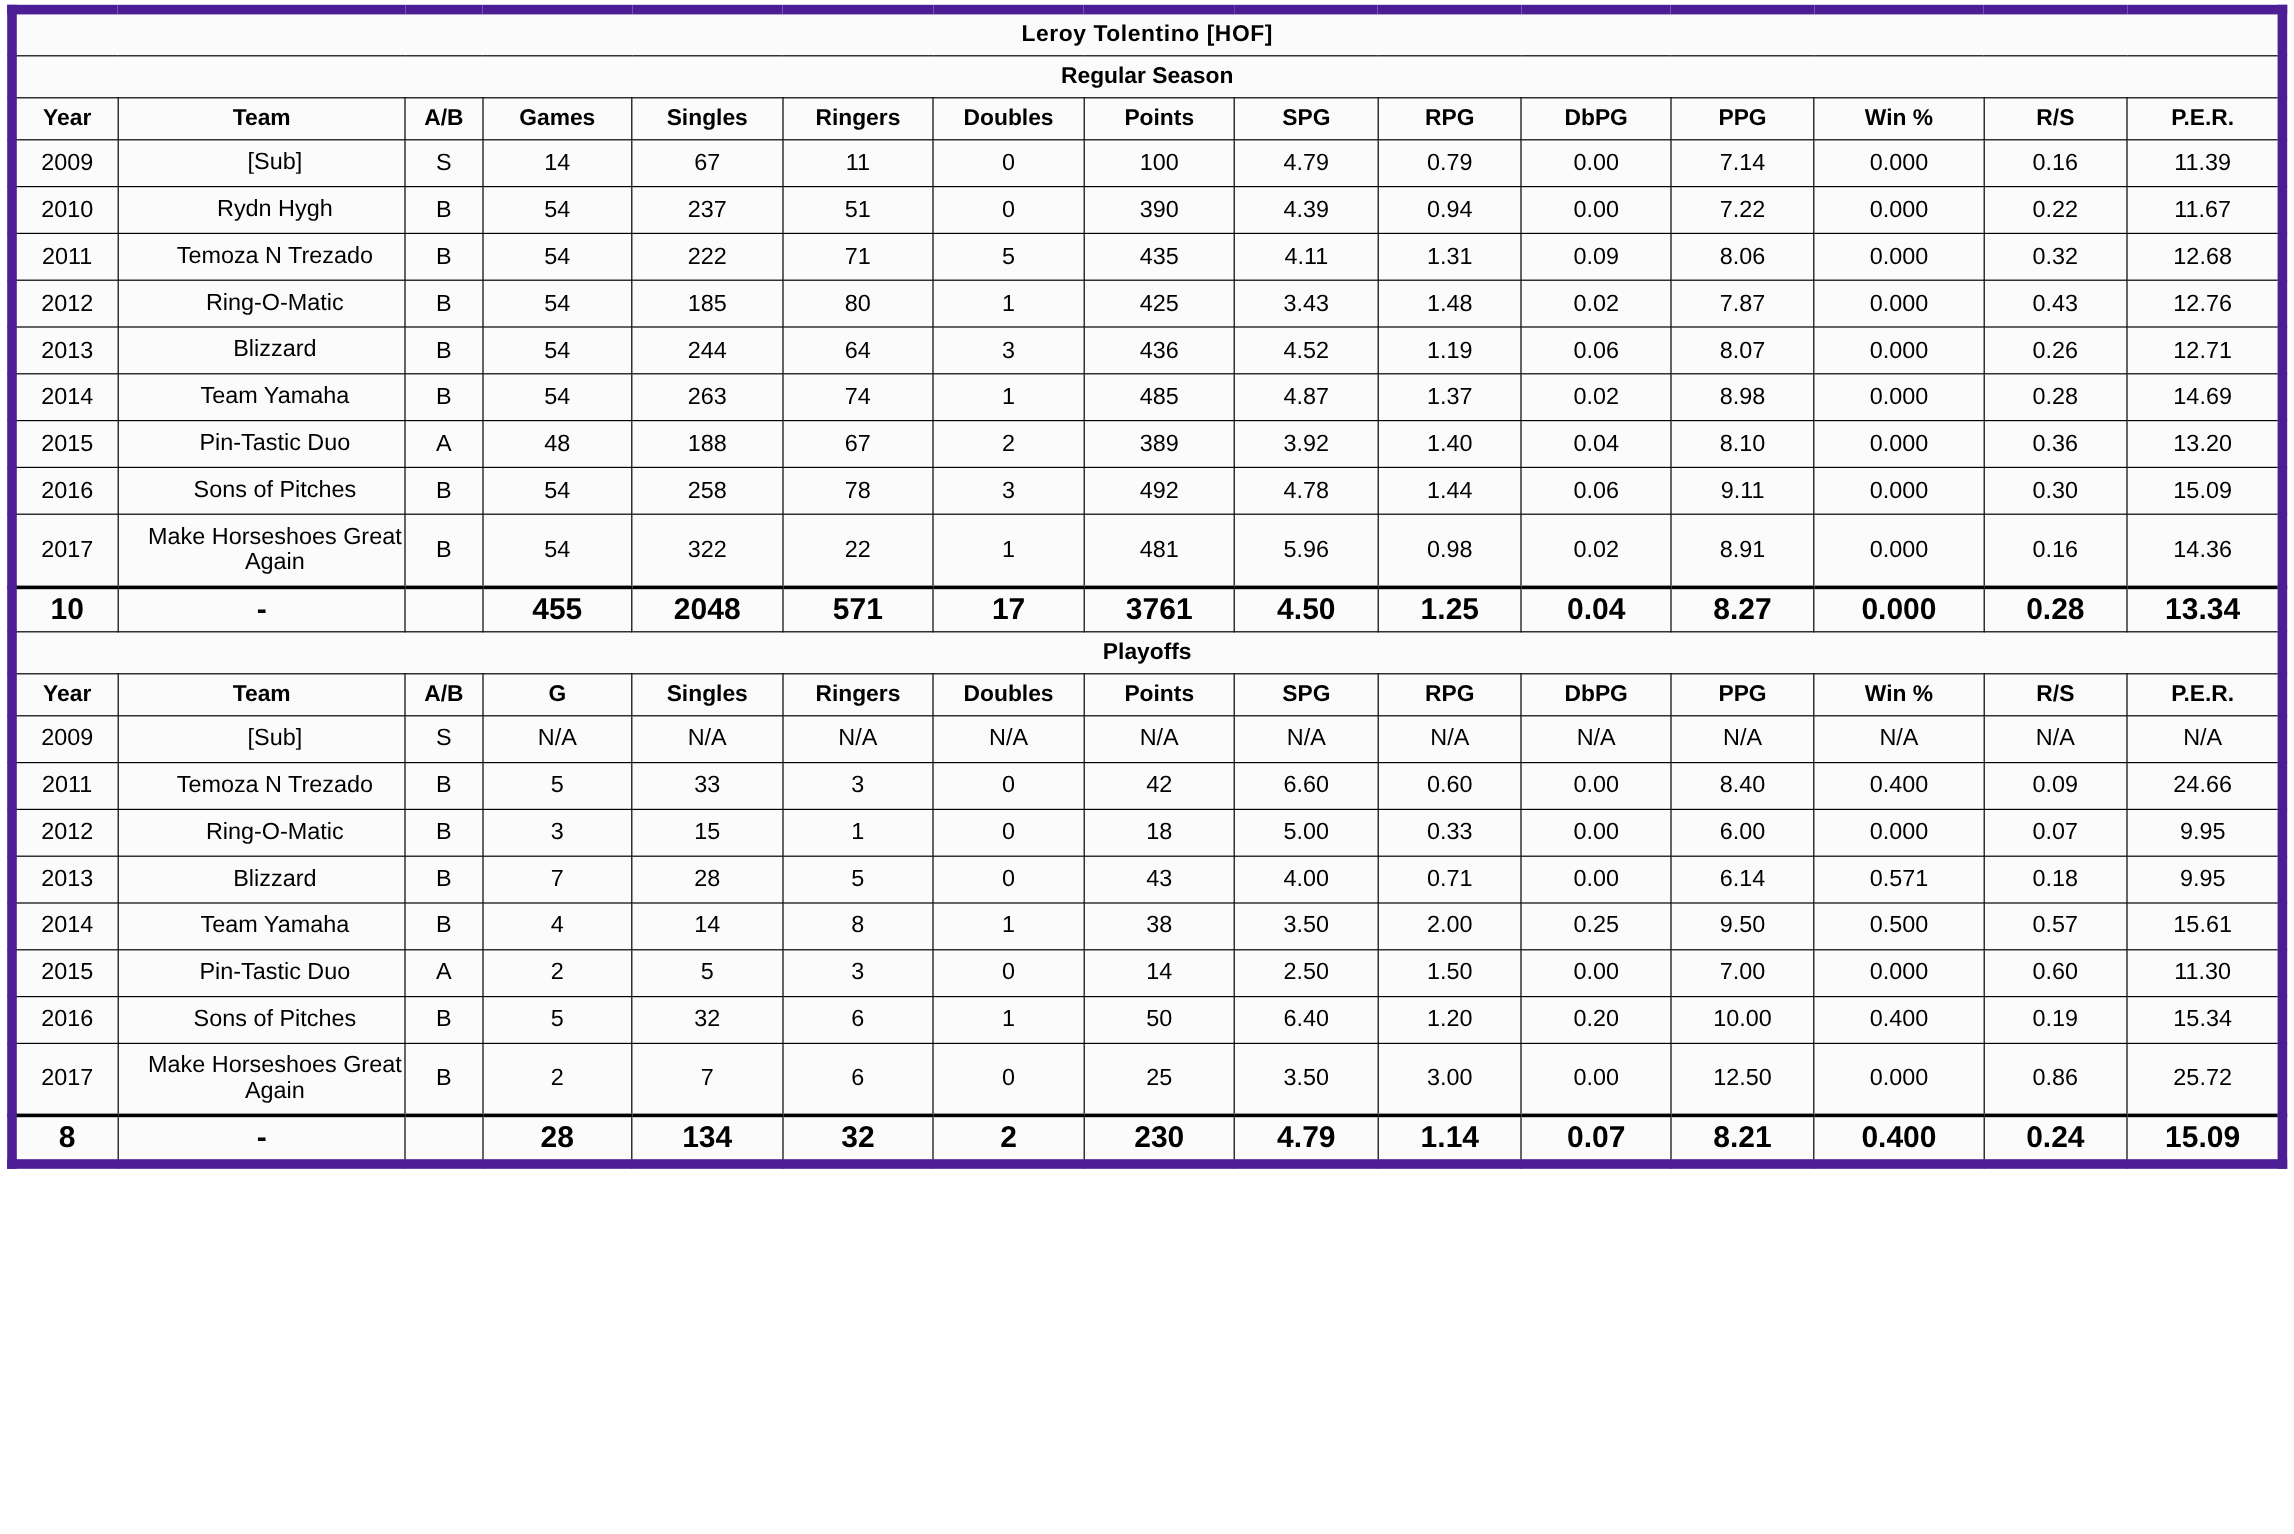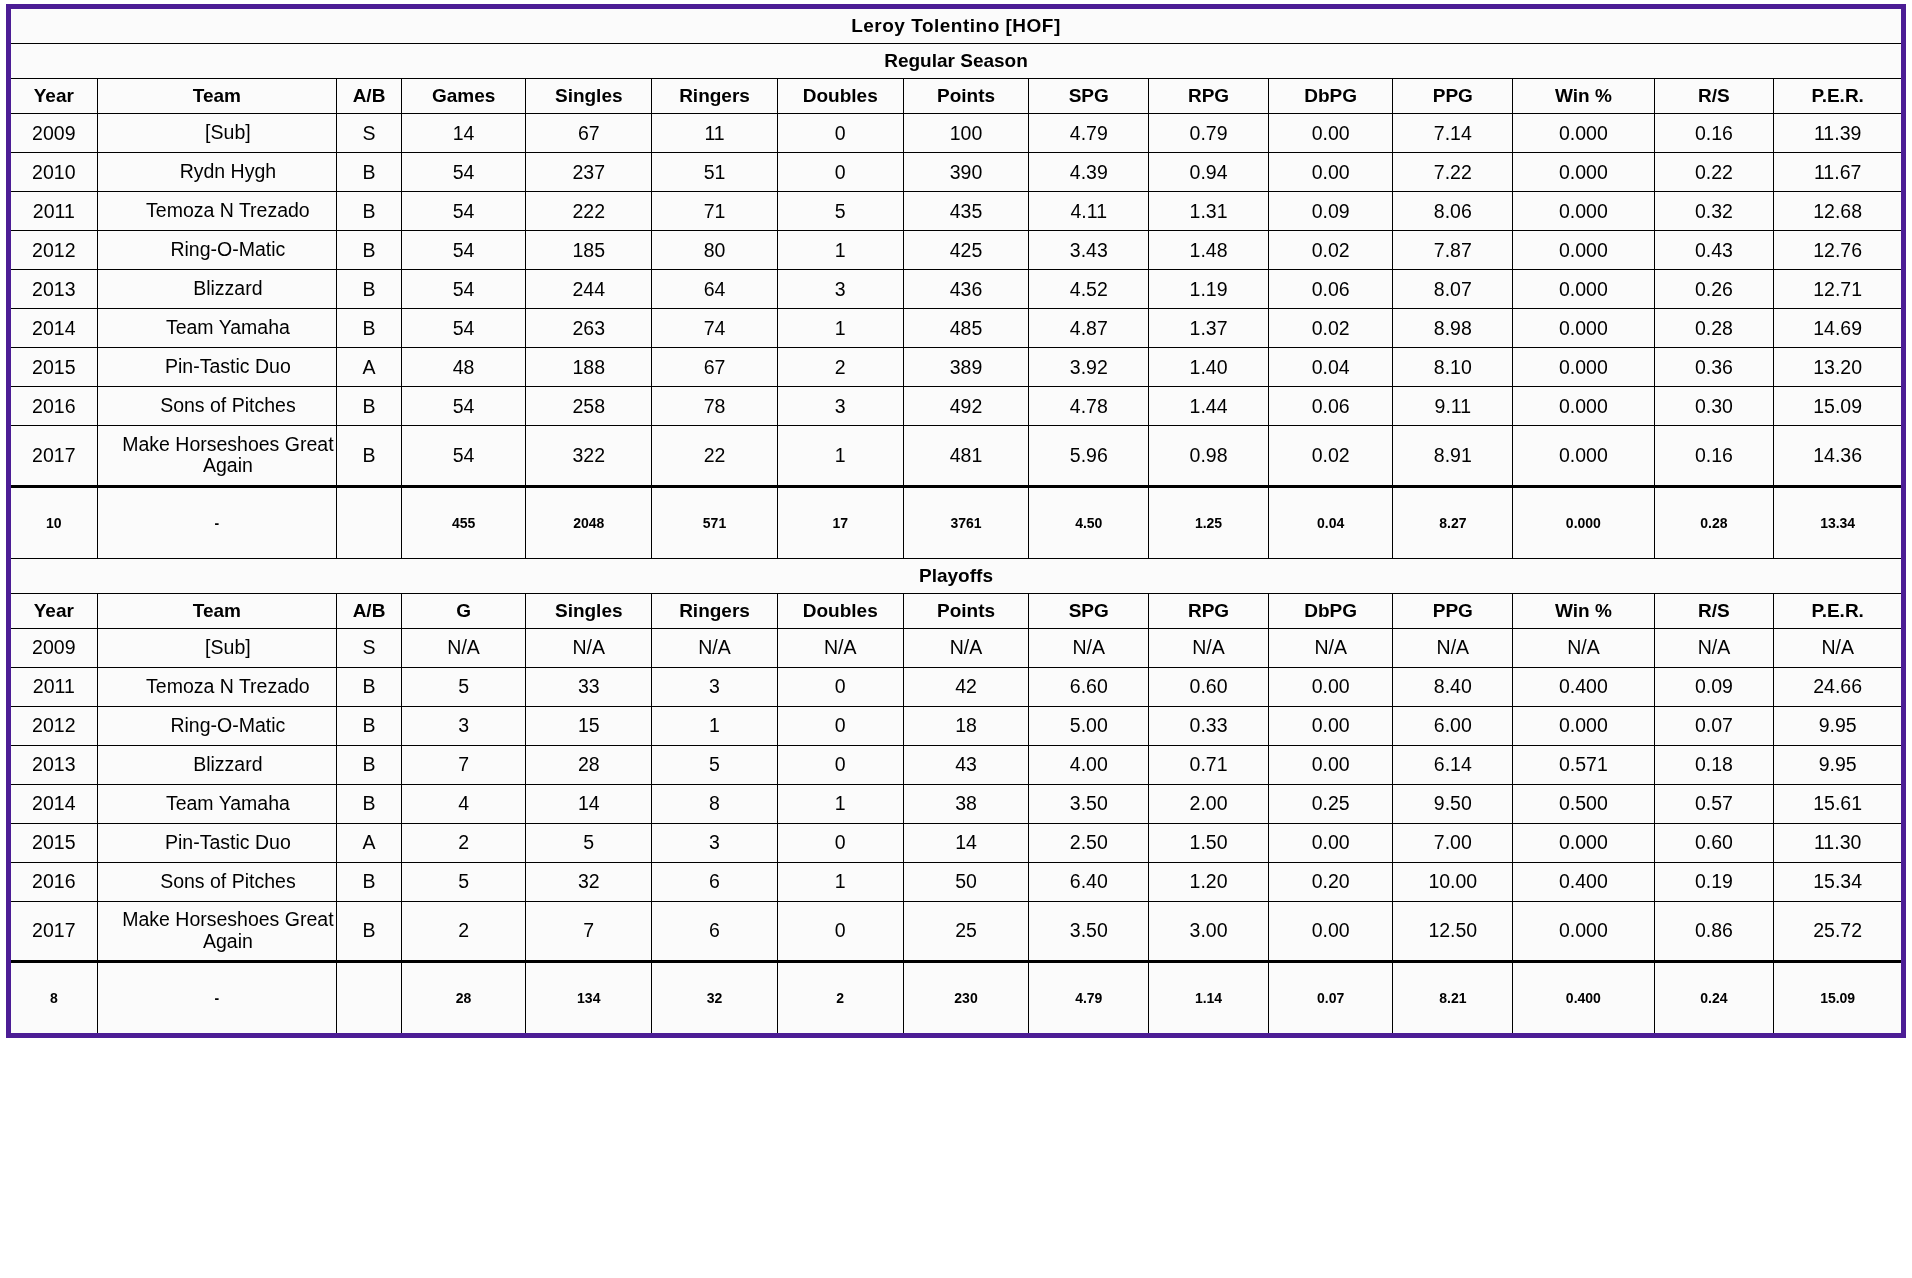--- a/index.html
+++ b/index.html
@@ -13,21 +13,21 @@
   }
   .sheet {
     width: 1912px;
     box-sizing: border-box;
     padding: 4px 6px 6px 6px;
   }
   table.stats {
     border-collapse: collapse;
     width: 1900px;
     table-layout: fixed;
-    border: 5px solid #4c1d95;
+    border: 8px solid #4c1d95;
   }
   table.stats td, table.stats th {
     border: 1px solid #000;
     text-align: center;
     vertical-align: middle;
     font-size: 19px;
     color: #000;
     padding: 6px 2px;
     background: #fbfbfb;
   }
@@ -61,24 +61,24 @@
   }
   tr.data-row td {
     font-size: 19.5px;
     padding: 7.5px 2px;
   }
   tr.data-row td.team {
     line-height: 1.12;
     padding-left: 24px;
   }
   tr.total-row td {
-    font-size: 14px;
+    font-size: 25px;
     font-weight: bold;
     border-top: 3px solid #000;
-    padding: 27px 2px;
+    padding: 3px 2px;
   }
   tr.total-row td.blank {
     background: #fbfbfb;
   }
   
   col.c-year   { width: 74px; }
   col.c-team   { width: 200px; }
   col.c-ab     { width: 54px; }
   col.c-games  { width: 104px; }
   col.c-sing   { width: 105px; }

